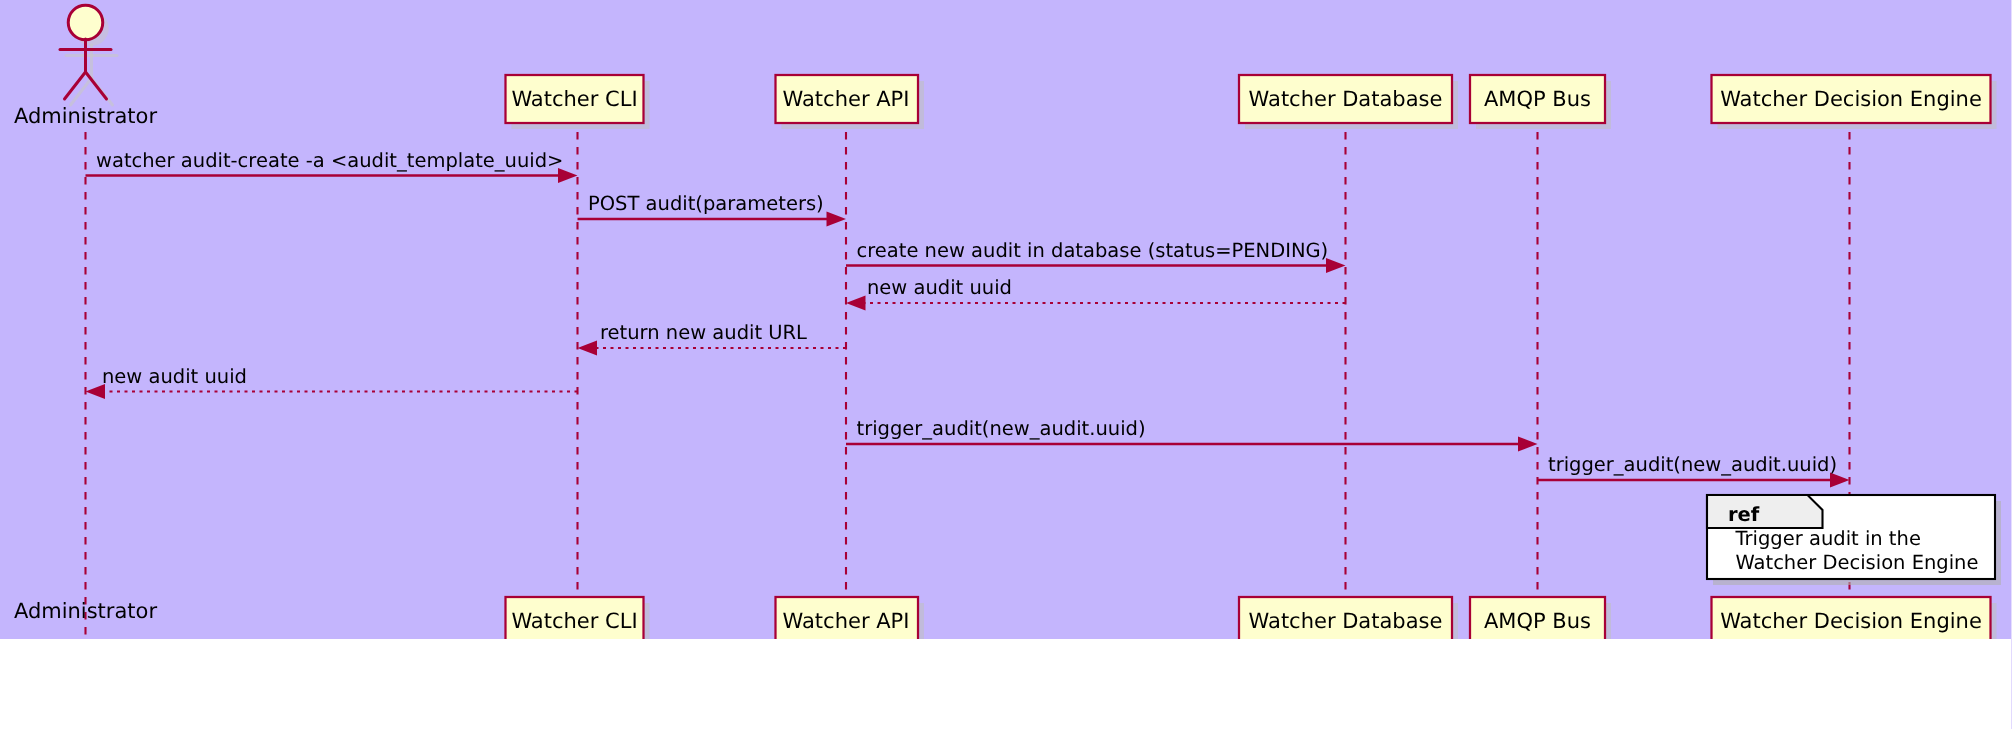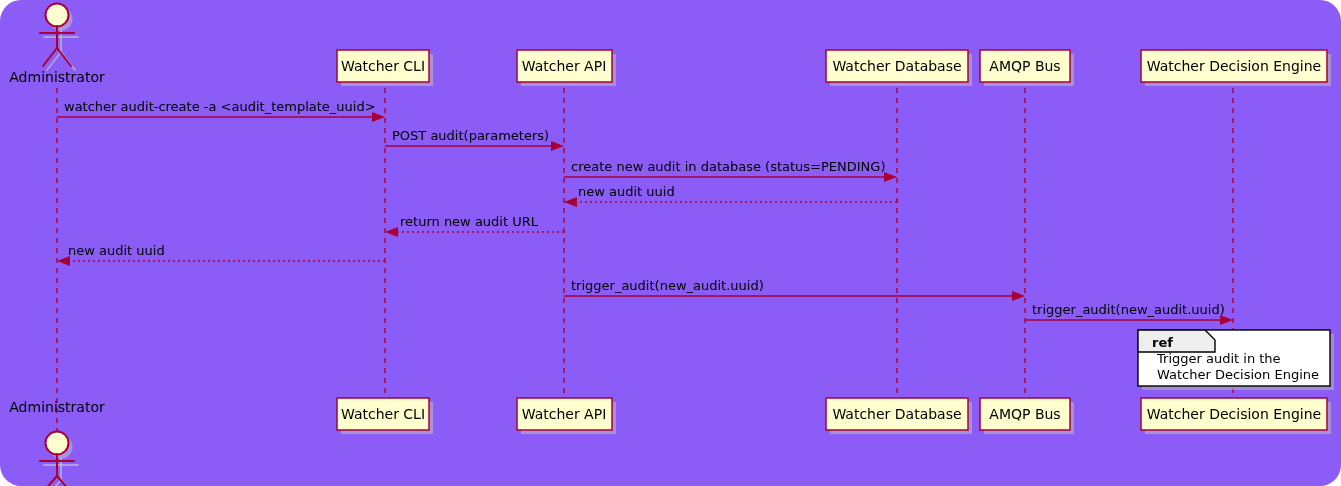--- a/index.html
+++ b/index.html
@@ -3,25 +3,24 @@
 <meta charset="utf-8">
 <style>
   html, body {
     margin: 0;
     padding: 0;
     background: #FFFFFF;
   }
   #diagram-root {
     position: relative;
     width: 1341px;
-    height: 486px;
-    background: #8b5cf6;
+    height: 426px;
+    background: #c4b5fd;
     font-family: "DejaVu Sans", sans-serif;
     overflow: hidden;
-    border-radius: 21px;
   }
   svg.canvas {
     position: absolute;
     top: 0;
     left: 0;
     width: 1341px;
     height: 486px;
   }
   .pbox-rect {
     fill: #FEFECE;

